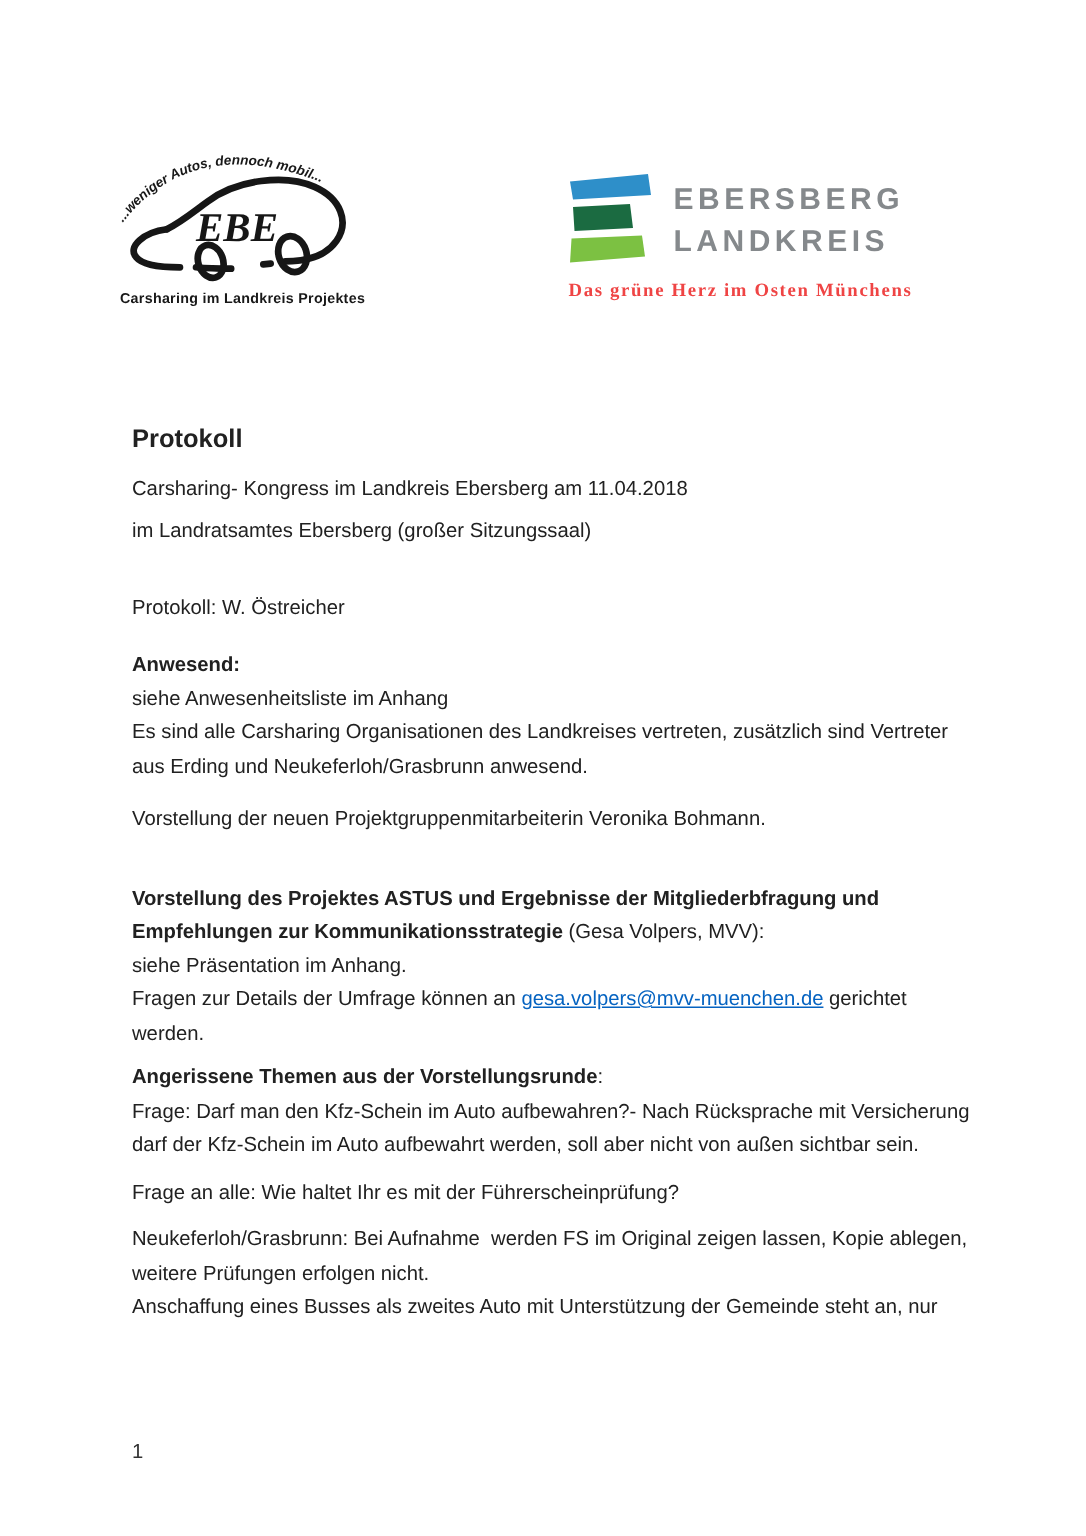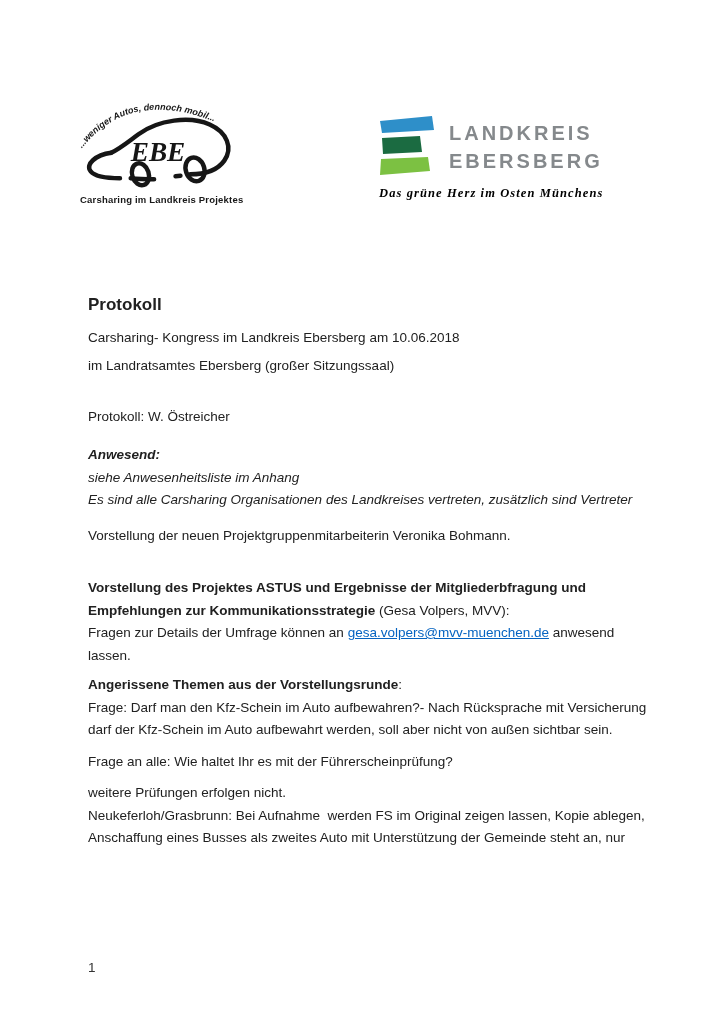--- a/index.html
+++ b/index.html
@@ -35,38 +35,37 @@
     font-size: 20px;
     font-weight: 700;
     letter-spacing: 3px;
     line-height: 28px;
     color: #85898c;
     white-space: nowrap;
   }
   .lk-tagline {
     margin-top: 8px;
     font-family: "Liberation Serif", serif;
-    font-style: italic;
     font-weight: 700;
     font-size: 12.5px;
     letter-spacing: 1.1px;
-    color: #000000;
+    color: #ef4444;
     white-space: nowrap;
   }
 
   
-  .content { position: absolute; left: 88px; top: 283px; width: 560px; font-size: 13.5px; margin-top: 12px; }
+  .content { position: absolute; left: 88px; top: 283px; width: 560px; font-size: 13.5px; }
   .line { white-space: pre; line-height: 22.5px; }
   .bold { font-weight: 700; }
   .doc-title { font-size: 17px; font-weight: 700; line-height: 20px; }
   .subtitle { margin-top: 9px; }
   .subtitle .line { line-height: 28px; }
   .meta { margin-top: 23px; }
   .meta .line { line-height: 27px; }
-  .attendance { margin-top: 14px; font-style: italic; }
+  .attendance { margin-top: 14px; }
   .intro { margin-top: 13px; }
   .astus { margin-top: 30px; }
   .topics { margin-top: 7px; }
   .q2 { margin-top: 9px; }
   .q3 { margin-top: 9px; }
   a.email-link { color: #0563c1; text-decoration: underline; }
   .page-number { position: absolute; left: 88px; top: 960px; font-size: 13.5px; color: #333; }
 </style>
 </head>
 <body>
@@ -95,70 +94,72 @@
   </div>
 
   <div class="lk-logo">
     <div class="lk-row">
       <svg class="lk-mark" viewBox="0 0 56 62">
         <polygon points="1,5 53,0 55,14 3,17" fill="#2e8fc9"></polygon>
         <polygon points="3,22 41,20 43,36 4,38" fill="#1b6b41"></polygon>
         <polygon points="2,43 49,41 51,55 1,59" fill="#7cc142"></polygon>
       </svg>
       <div class="lk-name">
+        <div>EBERSBERG</div>
         <div>LANDKREIS</div>
-        <div>EBERSBERG</div>
       </div>
     </div>
     <div class="lk-tagline">Das grüne Herz im Osten Münchens</div>
   </div>
 
   <div class="content">
 
     <div class="doc-title">Protokoll</div>
 
     <div class="subtitle">
-      <div class="line">Carsharing- Kongress im Landkreis Ebersberg am 10.06.2018</div>
+      <div class="line">Carsharing- Kongress im Landkreis Ebersberg am 11.04.2018</div>
       <div class="line">im Landratsamtes Ebersberg (großer Sitzungssaal)</div>
     </div>
 
     <div class="meta">
       <div class="line">Protokoll: W. Östreicher</div>
     </div>
 
     <div class="attendance">
       <div class="line bold">Anwesend:</div>
       <div class="line">siehe Anwesenheitsliste im Anhang</div>
       <div class="line">Es sind alle Carsharing Organisationen des Landkreises vertreten, zusätzlich sind Vertreter</div>
+      <div class="line">aus Erding und Neukeferloh/Grasbrunn anwesend.</div>
     </div>
 
     <div class="intro">
       <div class="line">Vorstellung der neuen Projektgruppenmitarbeiterin Veronika Bohmann.</div>
     </div>
 
     <div class="astus">
       <div class="line bold">Vorstellung des Projektes ASTUS und Ergebnisse der Mitgliederbfragung und</div>
       <div class="line"><span class="bold">Empfehlungen zur Kommunikationsstrategie</span><span> (Gesa Volpers, MVV):</span></div>
-      <div class="line"><span>Fragen zur Details der Umfrage können an </span><a class="email-link" href="#">gesa.volpers@mvv-muenchen.de</a><span> anwesend</span></div>
-      <div class="line">lassen.</div>
+      <div class="line">siehe Präsentation im Anhang.</div>
+      <div class="line"><span>Fragen zur Details der Umfrage können an </span><a class="email-link" href="#">gesa.volpers@mvv-muenchen.de</a><span> gerichtet</span></div>
+      <div class="line">werden.</div>
     </div>
 
     <div class="topics">
       <div class="line"><span class="bold">Angerissene Themen aus der Vorstellungsrunde</span><span>:</span></div>
       <div class="line">Frage: Darf man den Kfz-Schein im Auto aufbewahren?- Nach Rücksprache mit Versicherung</div>
       <div class="line">darf der Kfz-Schein im Auto aufbewahrt werden, soll aber nicht von außen sichtbar sein.</div>
     </div>
 
     <div class="q2">
       <div class="line">Frage an alle: Wie haltet Ihr es mit der Führerscheinprüfung?</div>
     </div>
 
     <div class="q3">
+      <div class="line">Neukeferloh/Grasbrunn: Bei Aufnahme  werden FS im Original zeigen lassen, Kopie ablegen,</div>
       <div class="line">weitere Prüfungen erfolgen nicht.</div>
-      <div class="line">Neukeferloh/Grasbrunn: Bei Aufnahme  werden FS im Original zeigen lassen, Kopie ablegen,</div>
       <div class="line">Anschaffung eines Busses als zweites Auto mit Unterstützung der Gemeinde steht an, nur</div>
     </div>
 
   </div>
 
   <div class="page-number">1</div>
 
 </div>
 
 </body></html>

